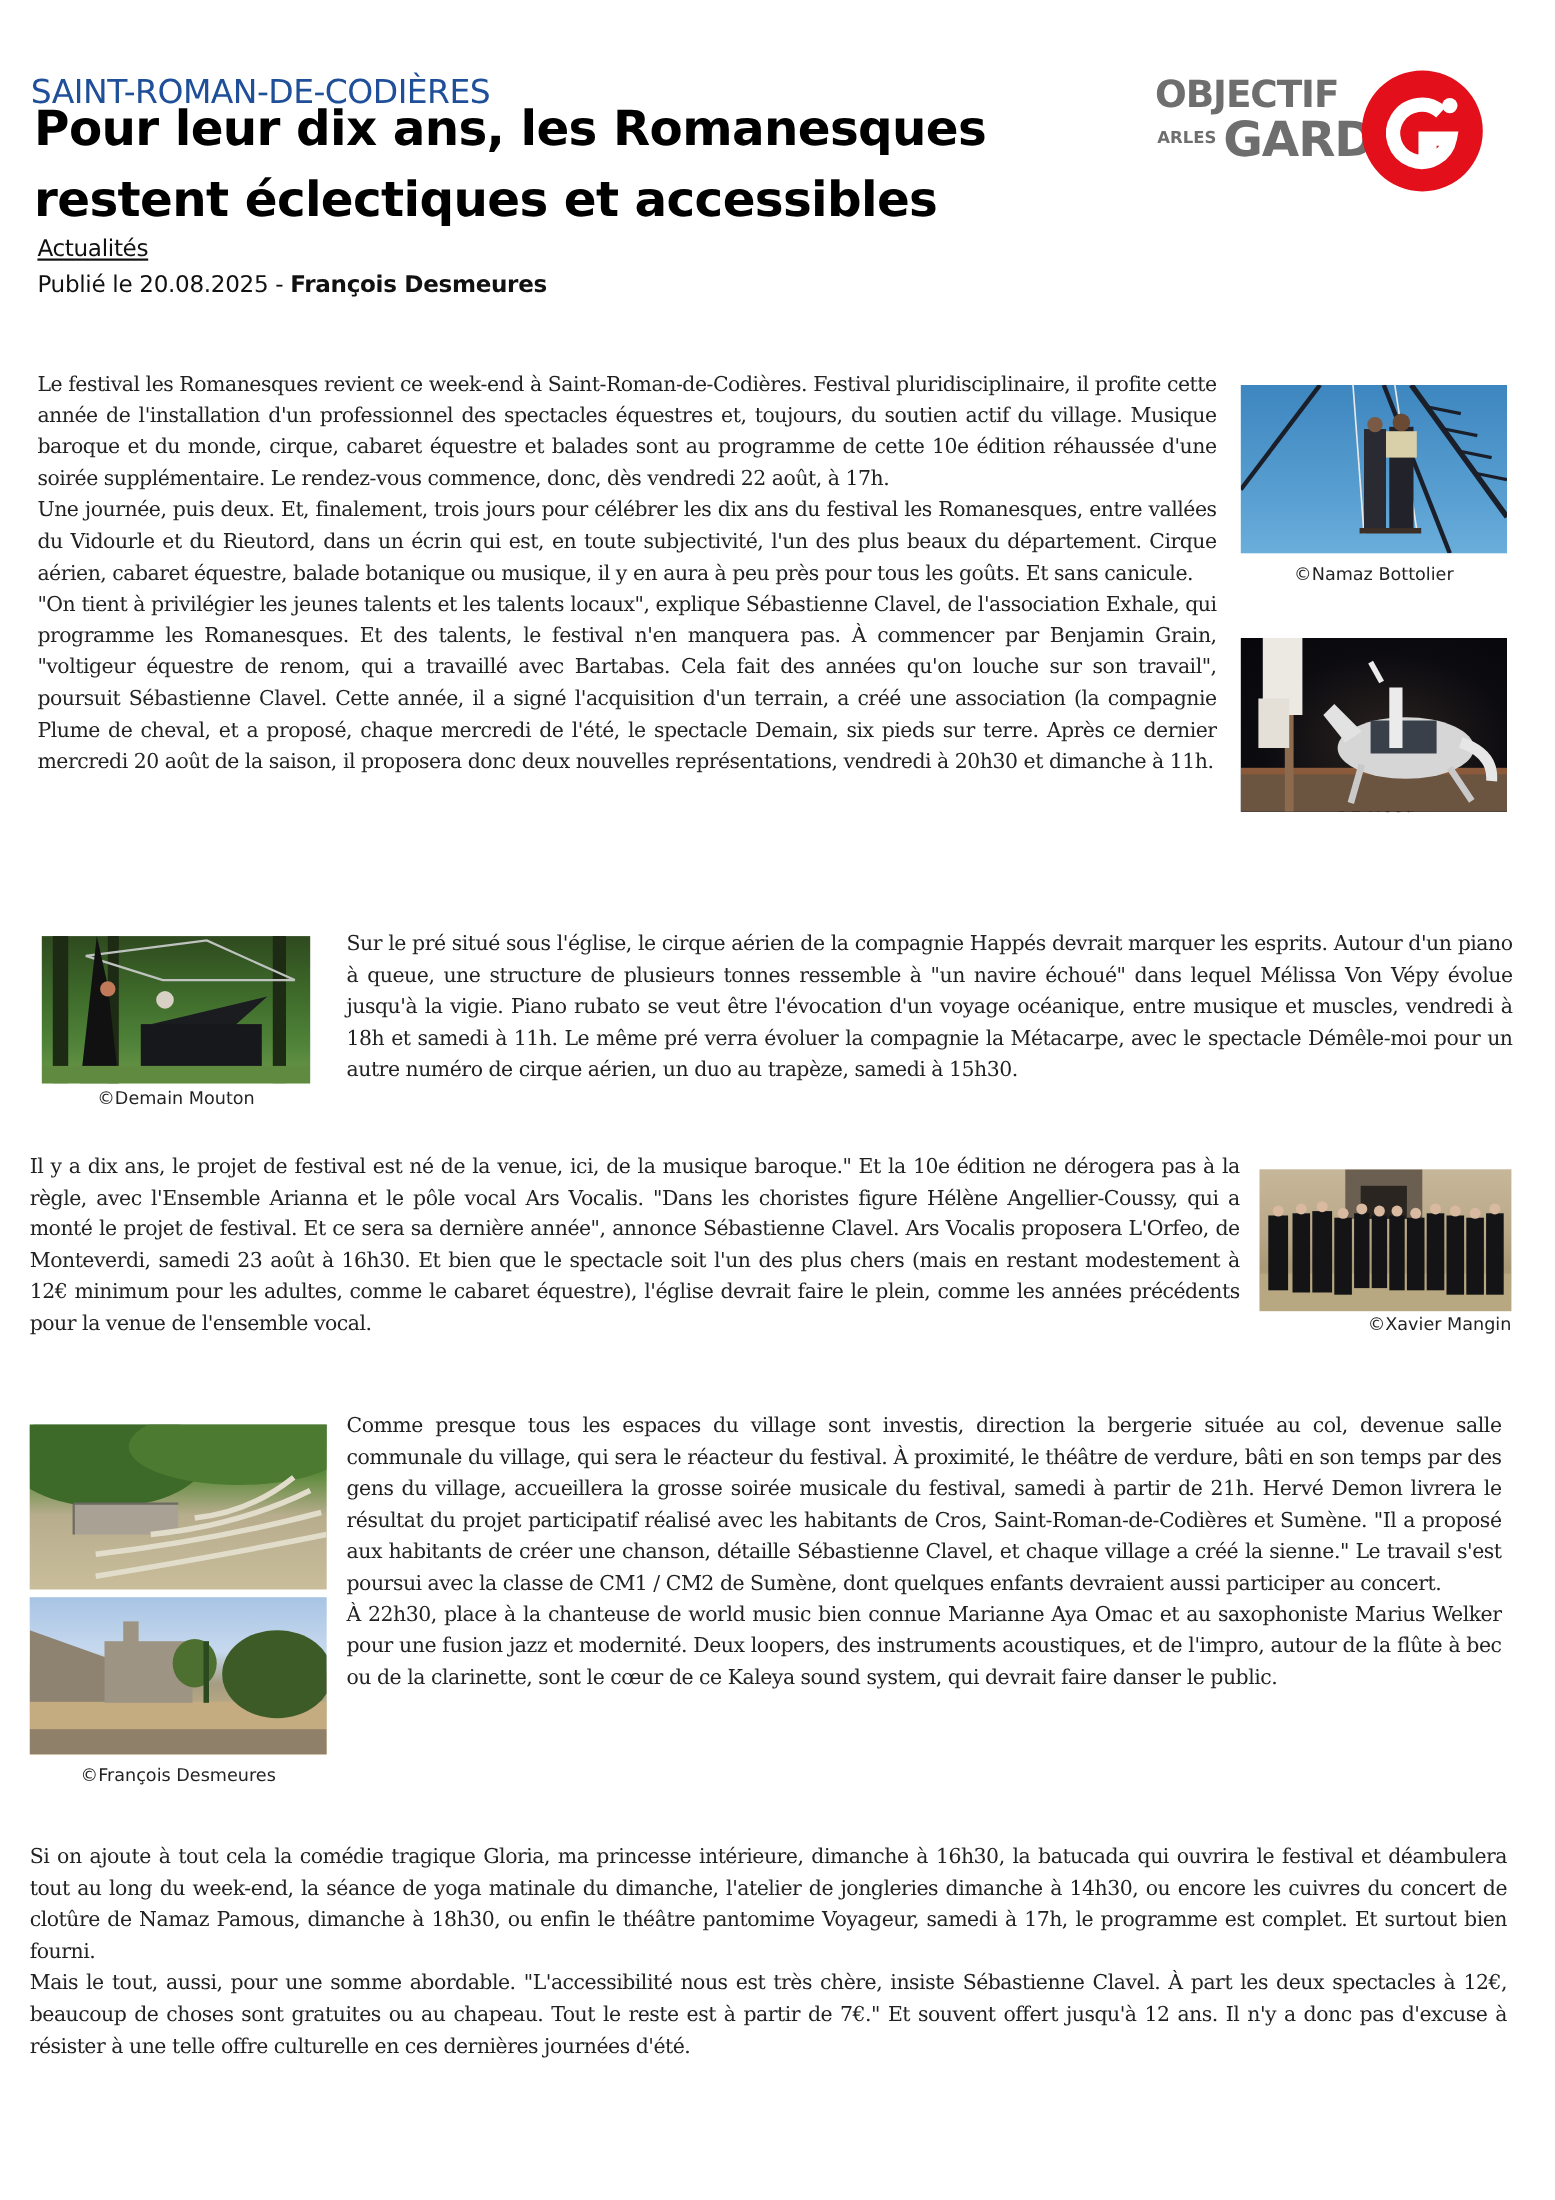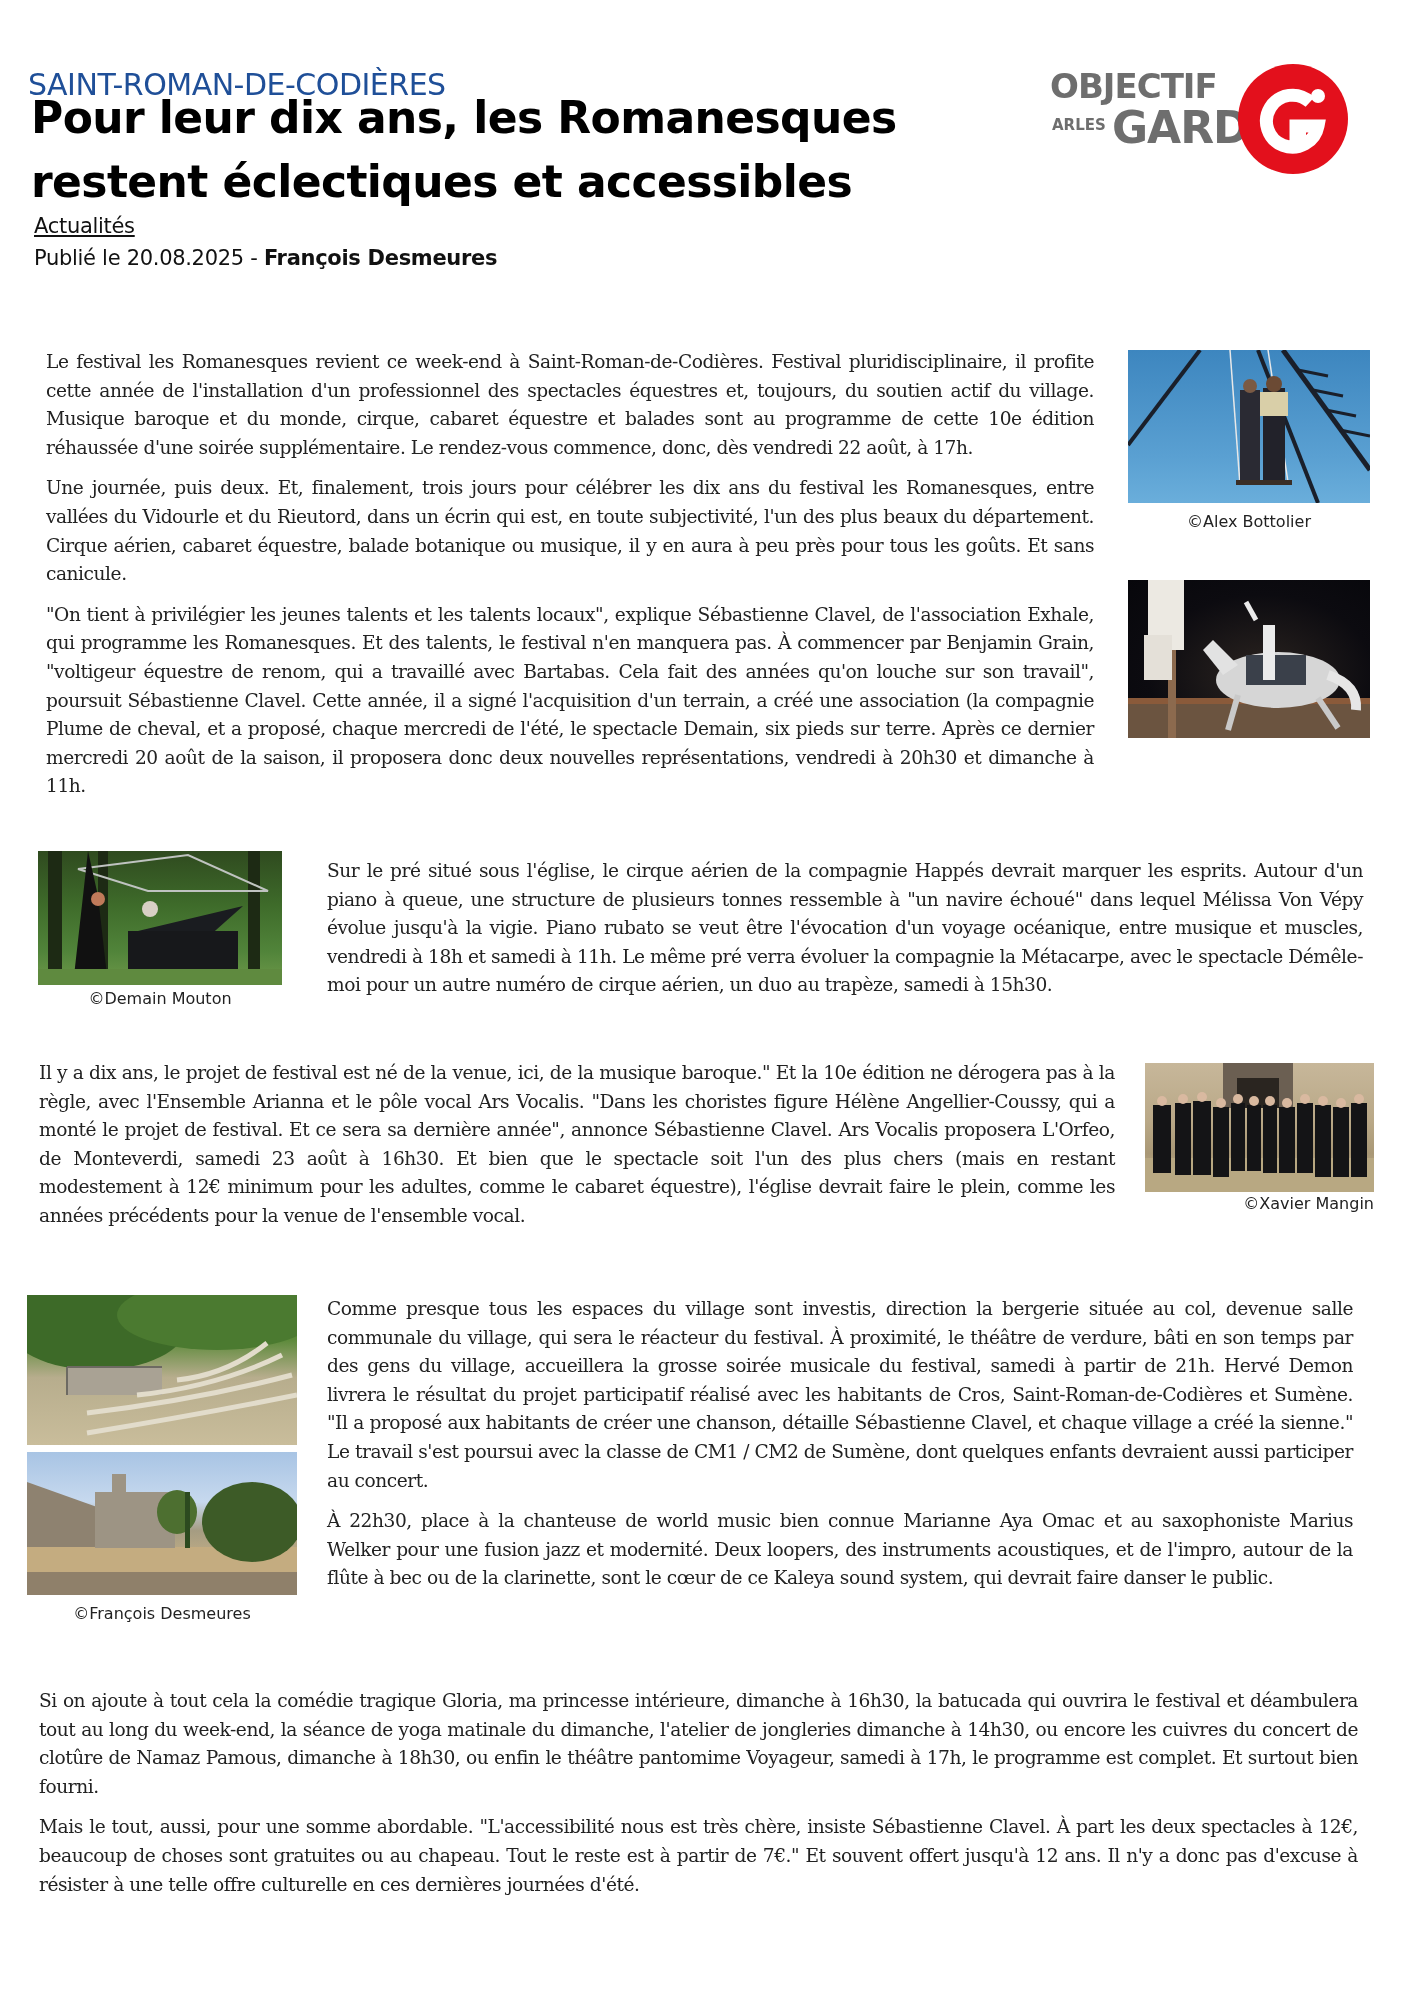--- a/index.html
+++ b/index.html
@@ -3,21 +3,21 @@
 <meta charset="utf-8">
 <style>
   html, body { margin: 0; padding: 0; background: #ffffff; }
   body { width: 1414px; height: 2000px; position: relative; overflow: hidden; color: #1a1a1a; }
   .abs { position: absolute; }
   .kicker { left: 28px; top: 36px; font-family: "DejaVu Sans", sans-serif; font-size: 30px; color: #1f4f98; letter-spacing: -0.5px; white-space: nowrap; margin-top: 31px; }
   .title { left: 27px; top: 82px; width: 960px; font-family: "DejaVu Sans", sans-serif; font-weight: bold; font-size: 44px; line-height: 64px; color: #000; letter-spacing: -0.6px; margin: 4px; }
   .category { left: 34px; top: 214px; font-family: "DejaVu Sans", sans-serif; font-size: 21px; color: #111; text-decoration: underline; letter-spacing: -0.3px; }
   .byline { left: 34px; top: 246px; font-family: "DejaVu Sans", sans-serif; font-size: 21px; color: #111; letter-spacing: -0.3px; white-space: nowrap; }
   .byline b { font-weight: bold; }
-  .body-text { font-family: "DejaVu Serif", serif; font-size: 18.6px; line-height: 28.6px; text-align: justify; color: #222; letter-spacing: -0.45px; margin: 12px; }
+  .body-text { font-family: "DejaVu Serif", serif; font-size: 18.6px; line-height: 28.6px; text-align: justify; color: #222; letter-spacing: -0.45px; margin: 0; }
   .caption { font-family: "DejaVu Sans", sans-serif; font-size: 16px; color: #222; text-align: center; white-space: nowrap; }
   .photo { position: absolute; overflow: hidden; }
 
   
   .logo { left: 1050px; top: 62px; width: 300px; height: 116px; }
   .logo-word { position: absolute; font-family: "DejaVu Sans", sans-serif; font-weight: bold; color: #6e6e6e; white-space: nowrap; }
   .logo-circle { position: absolute; left: 188px; top: 2px; width: 110px; height: 110px; border-radius: 50%; background: #e3101c; }
 
   
   .ph-trapeze { background: linear-gradient(180deg,#3d86bf 0%,#5aa0d2 70%,#6aaedb 100%); }
@@ -69,21 +69,21 @@
     <line x1="102" y1="0" x2="112" y2="135" stroke="#e8e8e8" stroke-width="1.5"></line>
     <line x1="140" y1="0" x2="160" y2="132" stroke="#e8e8e8" stroke-width="1.5"></line>
     <rect x="112" y="40" width="20" height="90" fill="#2a2a33"></rect>
     <rect x="135" y="38" width="22" height="92" fill="#22222a"></rect>
     <rect x="132" y="42" width="28" height="24" fill="#d9cfa8"></rect>
     <circle cx="122" cy="36" r="7" fill="#7a5a44"></circle>
       <circle cx="146" cy="34" r="8" fill="#6b4a34"></circle>
     <rect x="108" y="130" width="56" height="5" fill="#3a2e26"></rect>
   </svg>
 </div>
-<div class="abs caption" style="left:1128px;top:512px;width:242px;">©Alex Bottolier</div>
+<div class="abs caption" style="left:1128px;top:512px;width:242px;">©Namaz Bottolier</div>
 
 <div class="abs caption" style="left:1128px;top:723px;width:242px;">©L Wood</div>
 <div class="photo ph-horse" style="left:1128px;top:580px;width:242px;height:158px;">
   <svg width="242" height="158" viewBox="0 0 242 158">
     <rect x="0" y="120" width="242" height="38" fill="#6b5440"></rect>
     <rect x="0" y="118" width="242" height="6" fill="#8a5a3a"></rect>
     <rect x="40" y="50" width="8" height="108" fill="#8c6a4e"></rect>
     <rect x="20" y="0" width="36" height="70" fill="#ece9e2"></rect>
     <rect x="16" y="55" width="28" height="45" fill="#e4e0d8"></rect>
     <ellipse cx="150" cy="100" rx="62" ry="28" fill="#d6d6d6"></ellipse>

